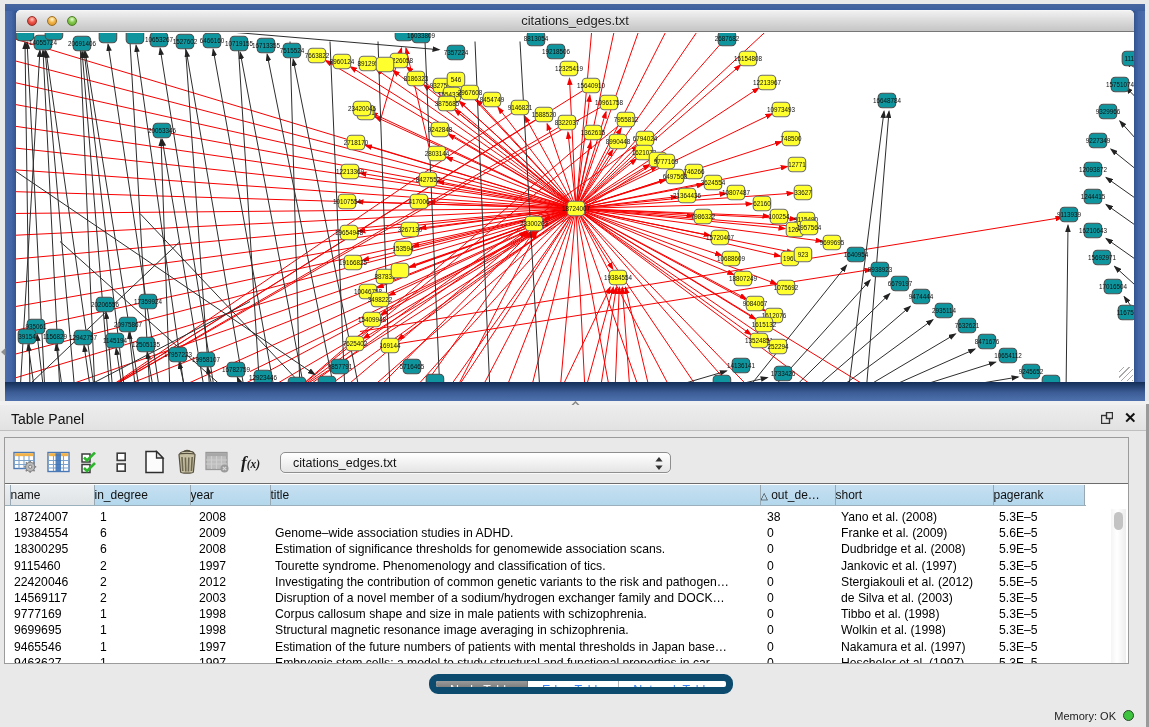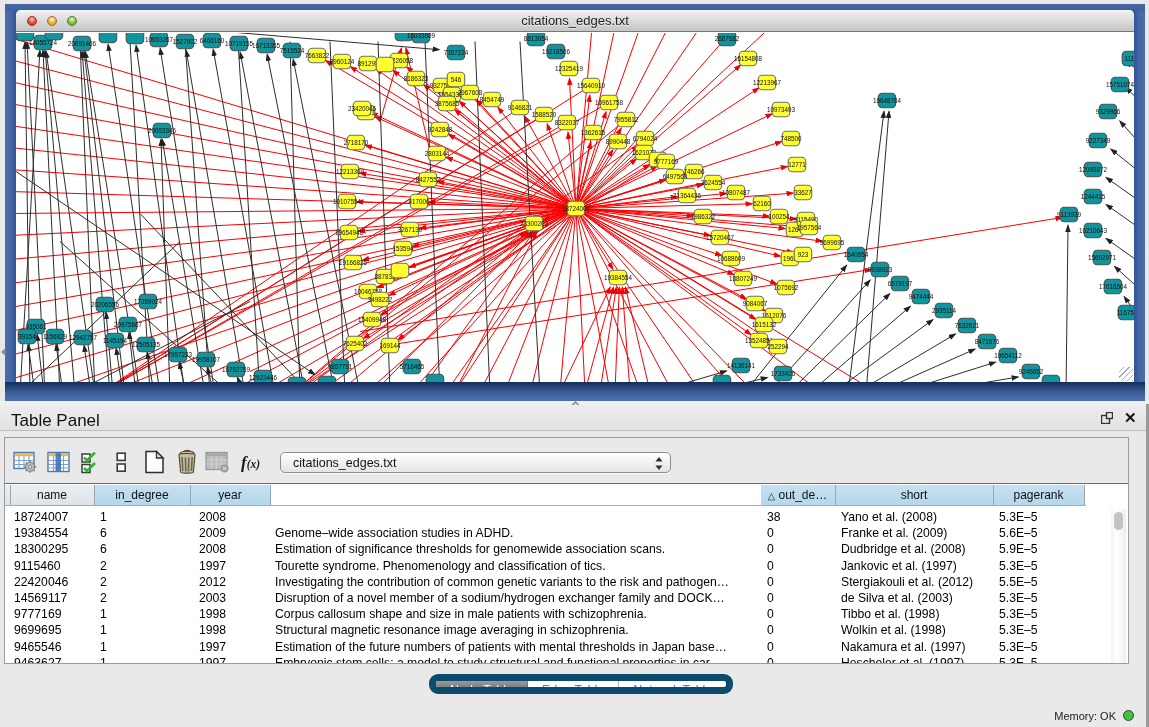--- a/index.html
+++ b/index.html
@@ -22,36 +22,36 @@
 #l2{left:30.5px;background:radial-gradient(circle at 50% 30%,#ffeebe 8%,#f3b64b 45%,#cf8d21);border:1px solid #9e7022}
 #l3{left:50.5px;background:radial-gradient(circle at 50% 30%,#d8f5c0 8%,#85ca4e 45%,#57a027);border:1px solid #4f7d28}
 #canvas{left:0;top:23px;width:1118px;height:349px;background:#fff;overflow:hidden}
 #grip{right:1px;bottom:1px;width:14px;height:14px;background:
  repeating-linear-gradient(135deg,transparent 0 3px,#aaa 3px 4px);}
 
 #split{left:0;top:401px;width:1149px;height:4px;background:#f1f1f1}
 
 
 #tph{left:0;top:405px;width:1149px;height:26px;background:linear-gradient(180deg,#ededed,#e2e2e2);border-bottom:1px solid #bfbfbf}
-#tph .t{position:absolute;left:11px;top:6px;font-size:17px;color:#111}
+#tph .t{position:absolute;left:11px;top:6px;font-size:14px;color:#111}
 #floatico{left:1101px;top:412px;width:12px;height:12px}
 #closeico{left:1124px;top:411px;font-size:15px;font-weight:bold;color:#111;line-height:13px}
 
 #pbody{left:0;top:431px;width:1149px;height:296px;background:#e9e9e9}
 #container{left:4px;top:6px;width:1125px;height:227px;border:1px solid #9b9b9b;border-radius:0;background:#e9e9e9;overflow:hidden}
 
 .tbico{top:12px}
 #dropdown{left:275px;top:14px;width:391px;height:21px;border:1px solid #8e8e8e;border-radius:5px;
  background:linear-gradient(180deg,#ffffff,#f2f2f2 50%,#e4e4e4);box-shadow:0 1px 0 rgba(255,255,255,.7);}
 #dropdown .t{position:absolute;left:12px;top:3px;font-size:12.5px;color:#111}
 #dropdown .ar{position:absolute;right:6px;top:3px}
 
 #tbl{left:0px;top:45px;width:1123px;height:181px;background:#fff;border-top:1px solid #6c6c6c}
 .hc{top:1px;height:20px;background:linear-gradient(180deg,#c6e0f1,#b4d7ec);border-right:1px solid #98a8b2;
- font-size:12px;color:#111;text-align:center;line-height:20px;overflow:hidden}
+ font-size:12px;color:#111;text-align:left;line-height:20px;overflow:hidden}
 .hc.gray{background:linear-gradient(180deg,#eceff1,#dfe3e6)}
 #hdrbot{left:0;top:21px;width:1081px;height:1px;background:#9ab0bd}
 .row{left:1px;height:16.2px;width:1080px;font-size:12.2px;color:#000;white-space:nowrap}
 .row span{position:absolute;top:1px}
 .c1{left:8px}.c2{left:94px}.c3{left:193px}.c4{left:269px}.c5{left:761px}.c6{left:835px}.c7{left:993px}
 
 #sbar{left:1106px;top:25px;width:15px;height:156px;background:linear-gradient(90deg,#f4f4f4,#fff 40%,#ededed)}
 #thumb{left:3px;top:3px;width:9px;height:17.5px;border-radius:5px;background:#c3c3c3}
 
 #tabs{left:429px;top:674px;height:20px;display:flex;border:7px solid #0c4a6e;border-radius:9px;overflow:hidden;background:#fff}
@@ -651,20 +651,21 @@
       <svg class="ar" width="10" height="15" viewBox="0 0 10 15">
           <path d="M5 1 L8.6 5.6 H1.4 Z" fill="#333"></path>
           <path d="M5 14 L1.4 9.4 H8.6 Z" fill="#333"></path>
         </svg>
     </div>
     <div class="abs" id="tbl">
       <div class="abs hc gray" style="left:-1.5px;width:7px"></div>
       <div class="abs hc gray" style="left:5.5px;width:84px">name</div>
       <div class="abs hc" style="left:89.5px;width:96px">in_degree</div>
       <div class="abs hc" style="left:185.5px;width:80px">year</div>
+      <div class="abs hc" style="left:265.5px;width:490px">title</div>
       <div class="abs hc" style="left:755.5px;width:75px"><span style="font-size:9.5px">△</span> out_de…</div>
       <div class="abs hc" style="left:830.5px;width:158px">short</div>
       <div class="abs hc" style="left:988.5px;width:91px">pagerank</div>
       <div class="abs" id="hdrbot"></div>
       <div class="abs row" style="top:25.0px">
           <span class="c1">18724007</span>
           <span class="c2">1</span>
           <span class="c3">2008</span>
           <span class="c5">38</span>
           <span class="c6">Yano et al. (2008)</span>

